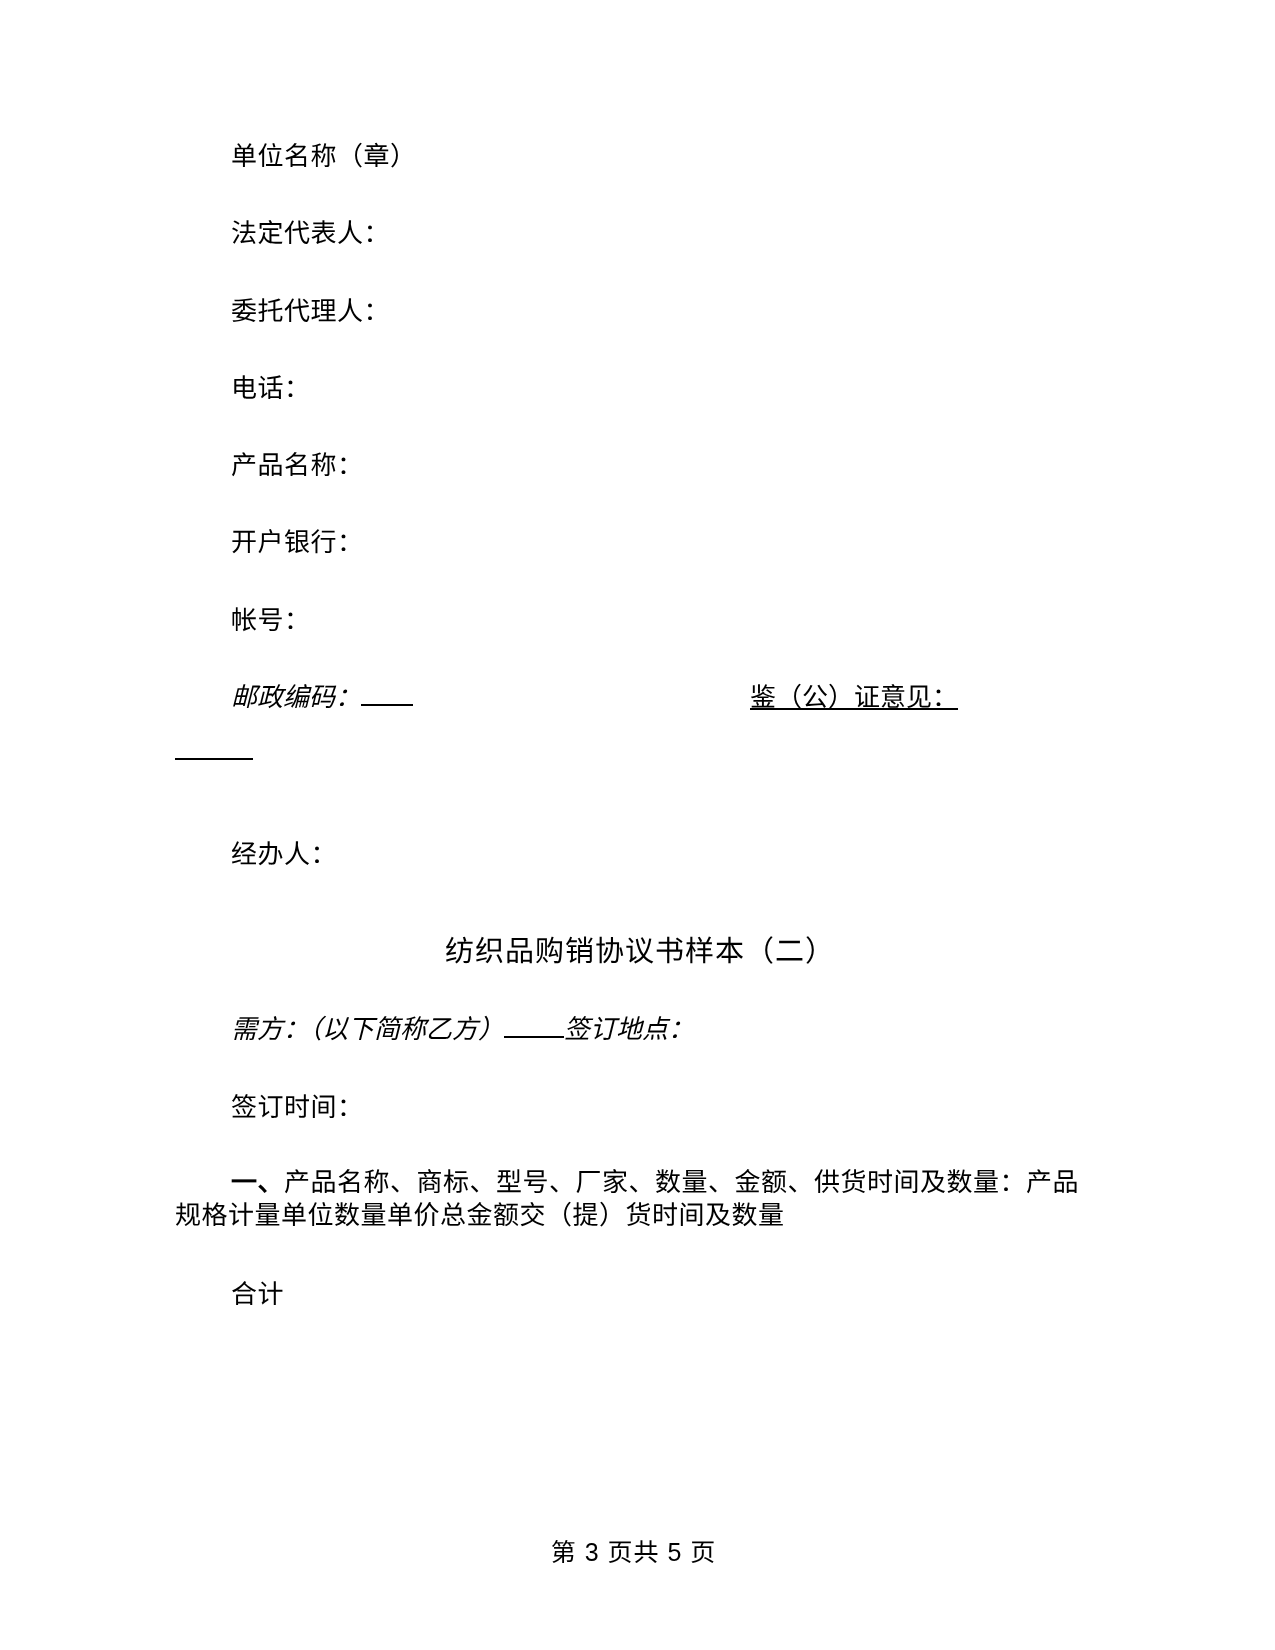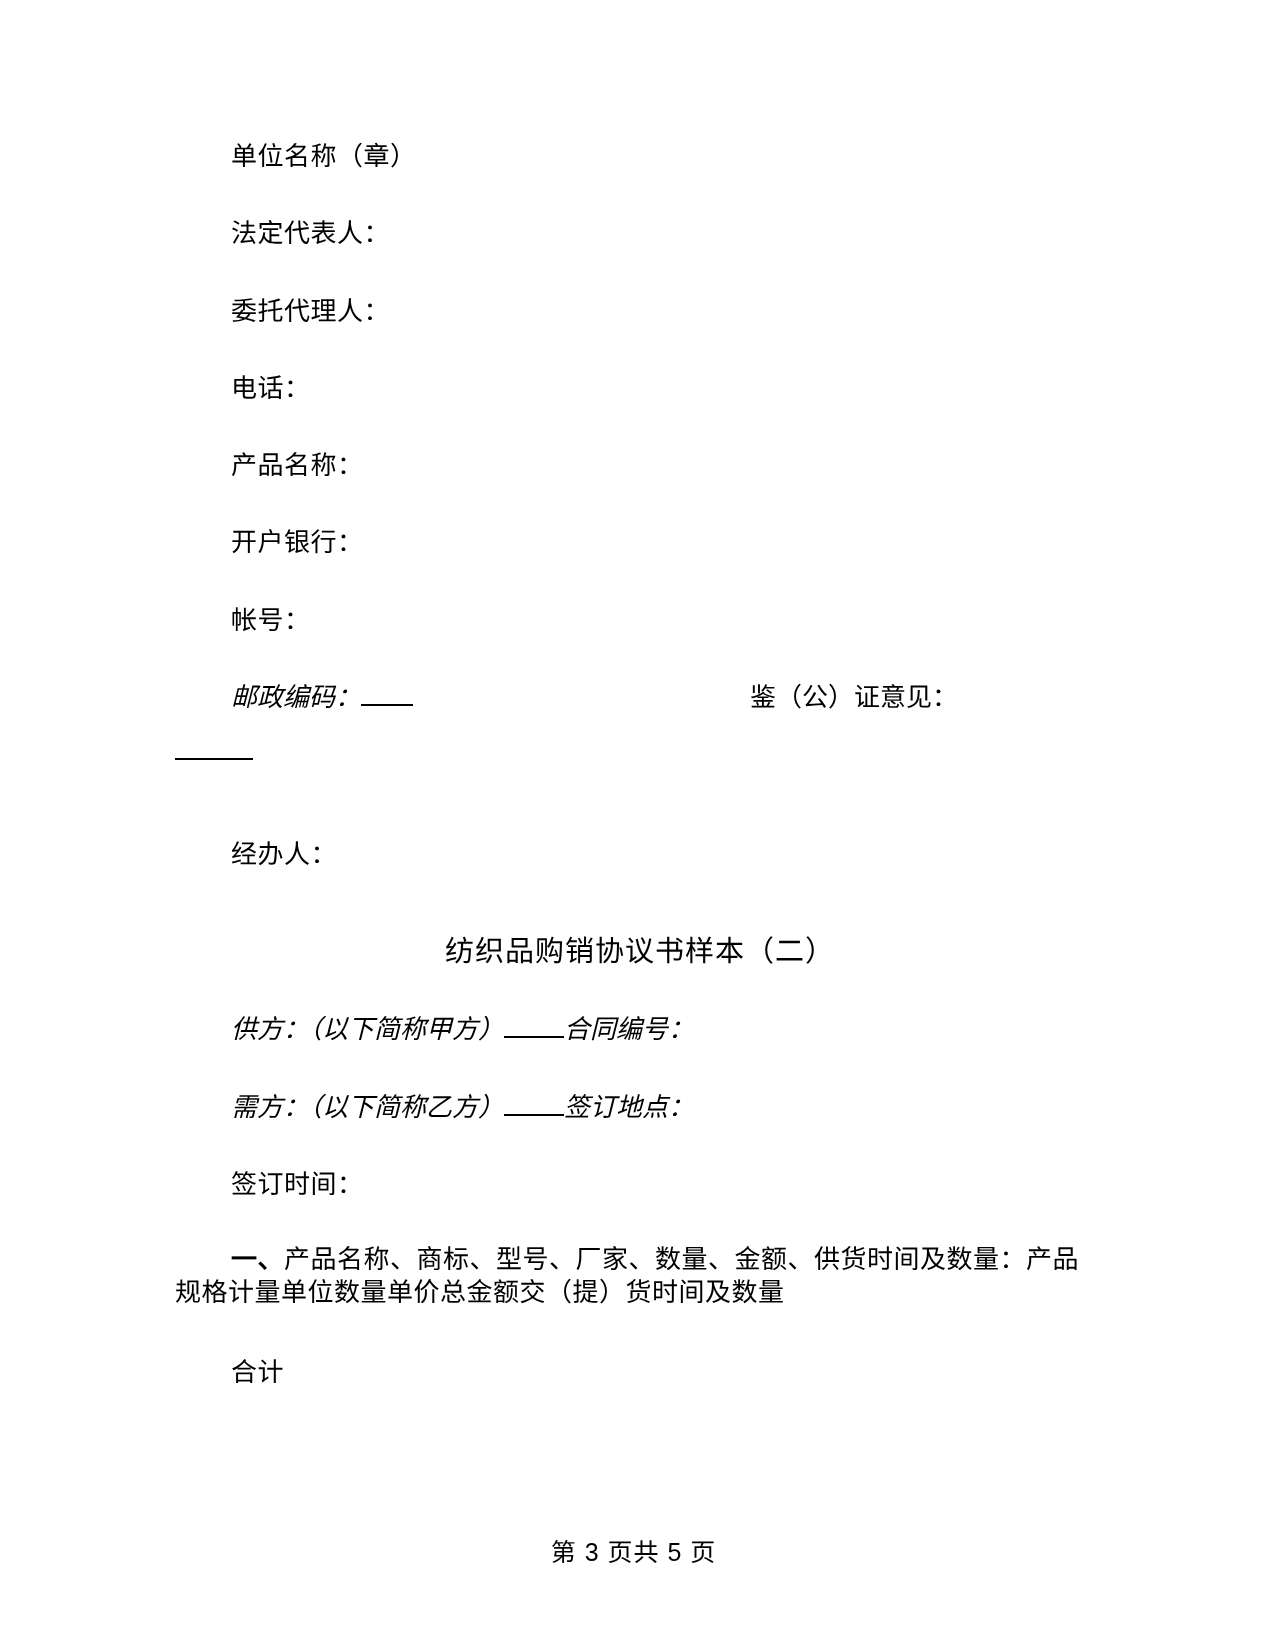--- a/index.html
+++ b/index.html
@@ -48,20 +48,21 @@
   }
   .row .left {
     text-indent: 56px;
     display: inline-block;
     font-style: italic;
   }
   .row .right {
     position: absolute;
     left: 575px;
     top: 0;
+    text-decoration: underline;
   }
   .title {
     font-size: 29px;
     font-weight: normal;
     text-align: center;
     margin: 56px 0 44px 0;
     letter-spacing: 1px;
   }
   .blank-line {
     display: inline-block;
@@ -116,23 +117,20 @@
     </div>
 
     <div class="orphan-row">
       <span class="orphan-underline"></span>
     </div>
 
     <p class="para">经办人：</p>
 
     <h2 class="title">纺织品购销协议书样本（二）</h2>
 
-    <div class="row">
-      <span class="left"><span>供方：（以下简称甲方）</span><span class="blank-line bl-md"></span><span>合同编号：</span></span>
-    </div>
 
     <div class="row">
       <span class="left"><span>需方：（以下简称乙方）</span><span class="blank-line bl-md"></span><span>签订地点：</span></span>
     </div>
 
     <p class="para">签订时间：</p>
 
     <p class="para noindent"><span style="display:inline-block;width:56px;"></span><span class="bold-lead">一、</span><span>产品名称、商标、型号、厂家、数量、金额、供货时间及数量：产品规格计量单位数量单价总金额交（提）货时间及数量</span></p>
 
     <p class="para">合计</p>

